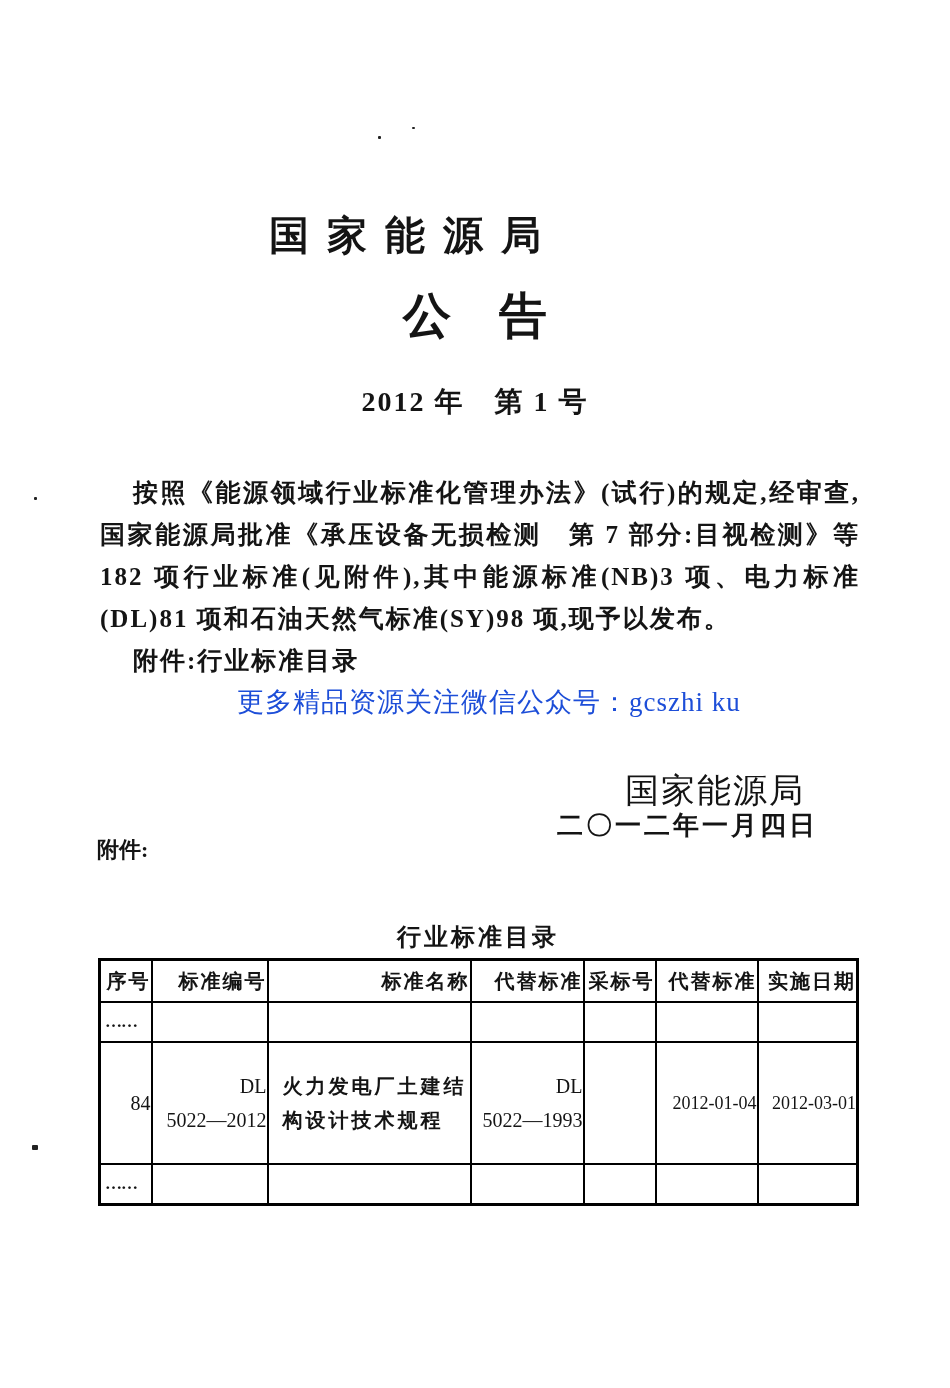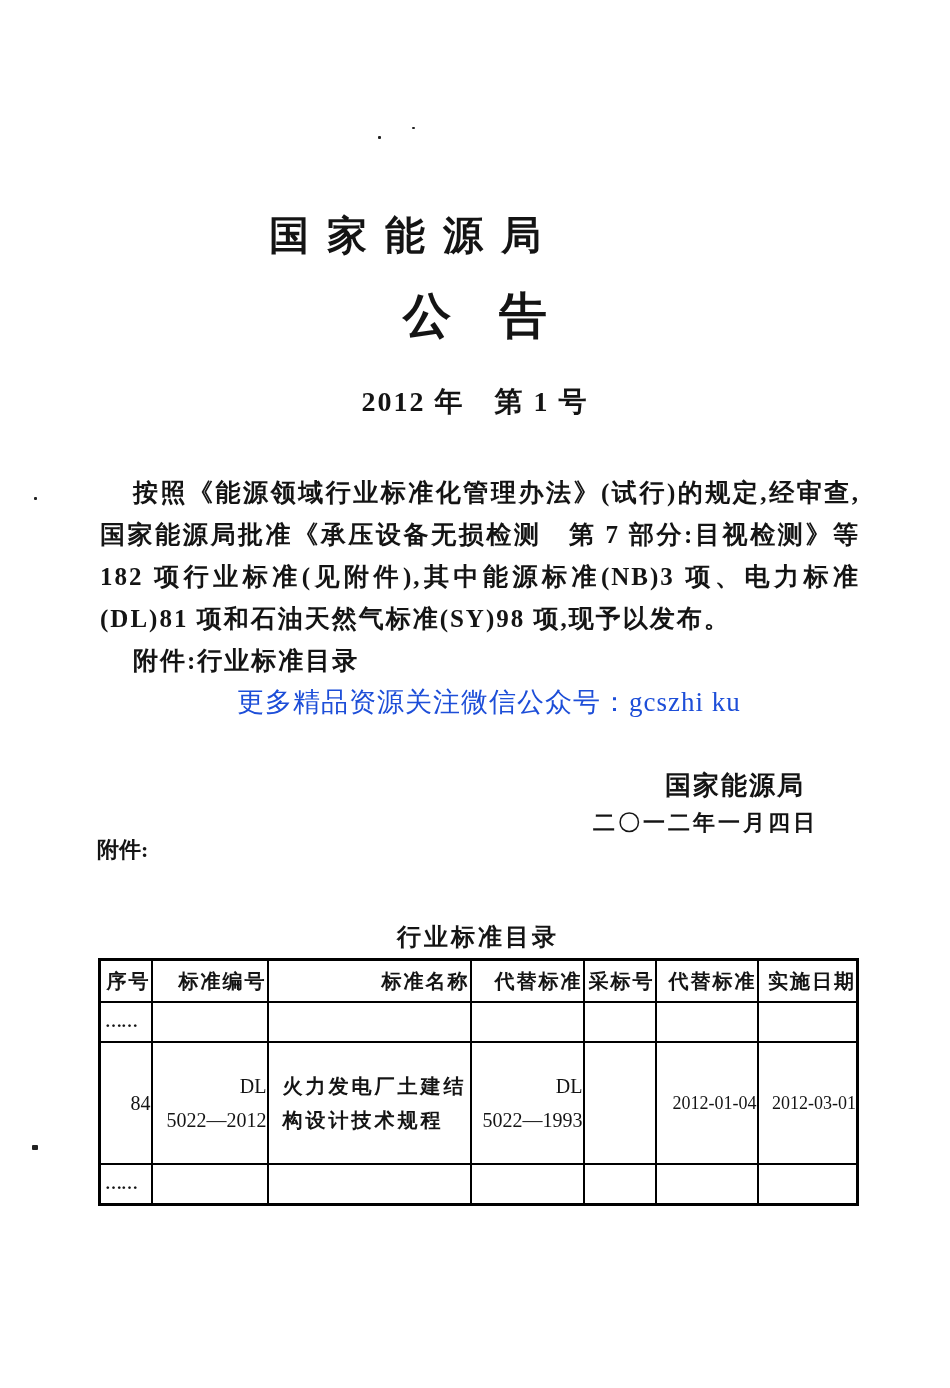--- a/index.html
+++ b/index.html
@@ -38,25 +38,25 @@
   .body-text .indent{text-indent:33px;}
   
   .watermark{
     position:absolute;top:684px;left:237px;
     font-size:27px;font-weight:400;white-space:pre;
     letter-spacing:1px;
   }
   
   .sig-org{
     position:absolute;top:768px;right:145px;
-    font-size:26px;font-weight:700;letter-spacing:2px;white-space:pre;
+    font-size:34px;font-weight:400;letter-spacing:2px;white-space:pre;
   }
   .sig-date{
     position:absolute;top:808px;right:132px;
-    font-size:22px;font-weight:700;letter-spacing:3px;white-space:pre;
+    font-size:26px;font-weight:700;letter-spacing:3px;white-space:pre;
   }
   
   .attach-label{
     position:absolute;top:835px;left:97px;
     font-size:22px;font-weight:700;
   }
   .table-title{
     position:absolute;top:921px;left:98px;width:760px;
     text-align:center;font-size:24px;font-weight:700;letter-spacing:3px;
   }

